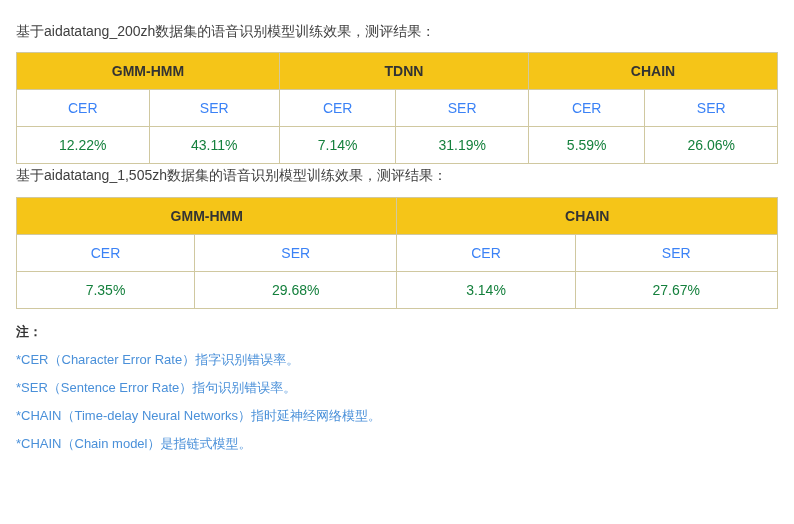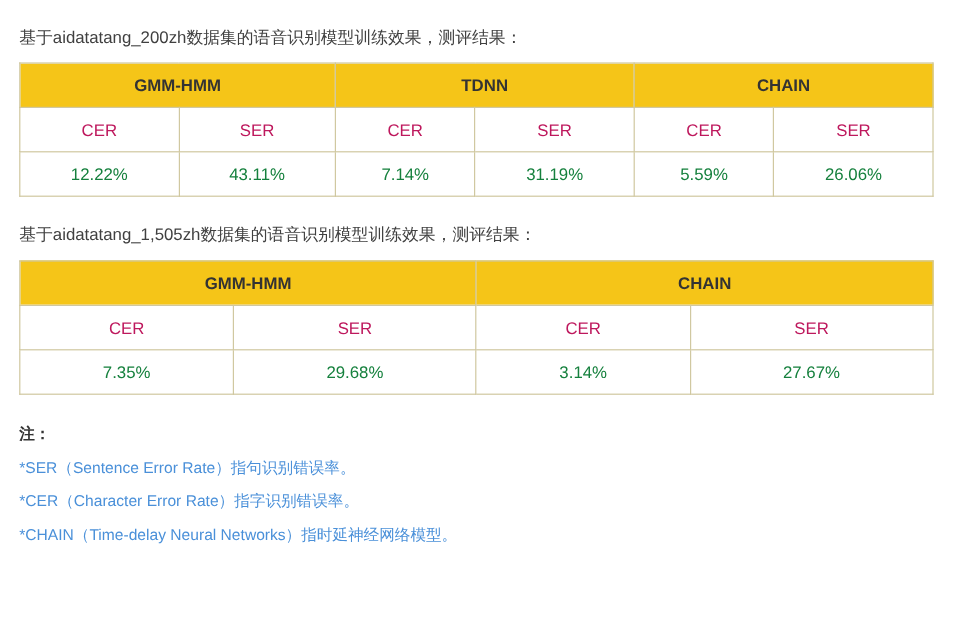--- a/index.html
+++ b/index.html
@@ -17,37 +17,36 @@
       margin-bottom: 10px;
       line-height: 1.6;
     }
     .section-title span {
       color: #404040;
       font-weight: normal;
     }
     table {
       width: 100%;
       border-collapse: collapse;
-      margin-bottom: 20px;
       border: 1px solid #d0c8a0;
     }
     table th, table td {
       border: 1px solid #d0c8a0;
       text-align: center;
       padding: 10px 8px;
       font-size: 14px;
     }
     .header-yellow {
       background-color: #f5c518;
       color: #333;
       font-weight: bold;
     }
     .subheader-row td {
       background-color: #fff;
-      color: #be185d;
+      color: #3b82f6;
       font-weight: normal;
     }
     .data-row td {
       background-color: #fff;
       color: #15803d;
       text-align: center;
     }
     .notes {
       margin-top: 10px;
       font-size: 13px;
@@ -121,16 +120,17 @@
       <td>7.35%</td>
       <td>29.68%</td>
       <td>3.14%</td>
       <td>27.67%</td>
     </tr>
   </tbody>
 </table>
 
 <div class="notes">
   <p class="note-label">注：</p>
+  <p>*CER（Character Error Rate）指字识别错误率。</p>
   <p>*SER（Sentence Error Rate）指句识别错误率。</p>
-  <p>*CER（Character Error Rate）指字识别错误率。</p>
   <p>*CHAIN（Time-delay Neural Networks）指时延神经网络模型。</p>
+  <p>*CHAIN（Chain model）是指链式模型。</p>
 </div>
 
 </body></html>

